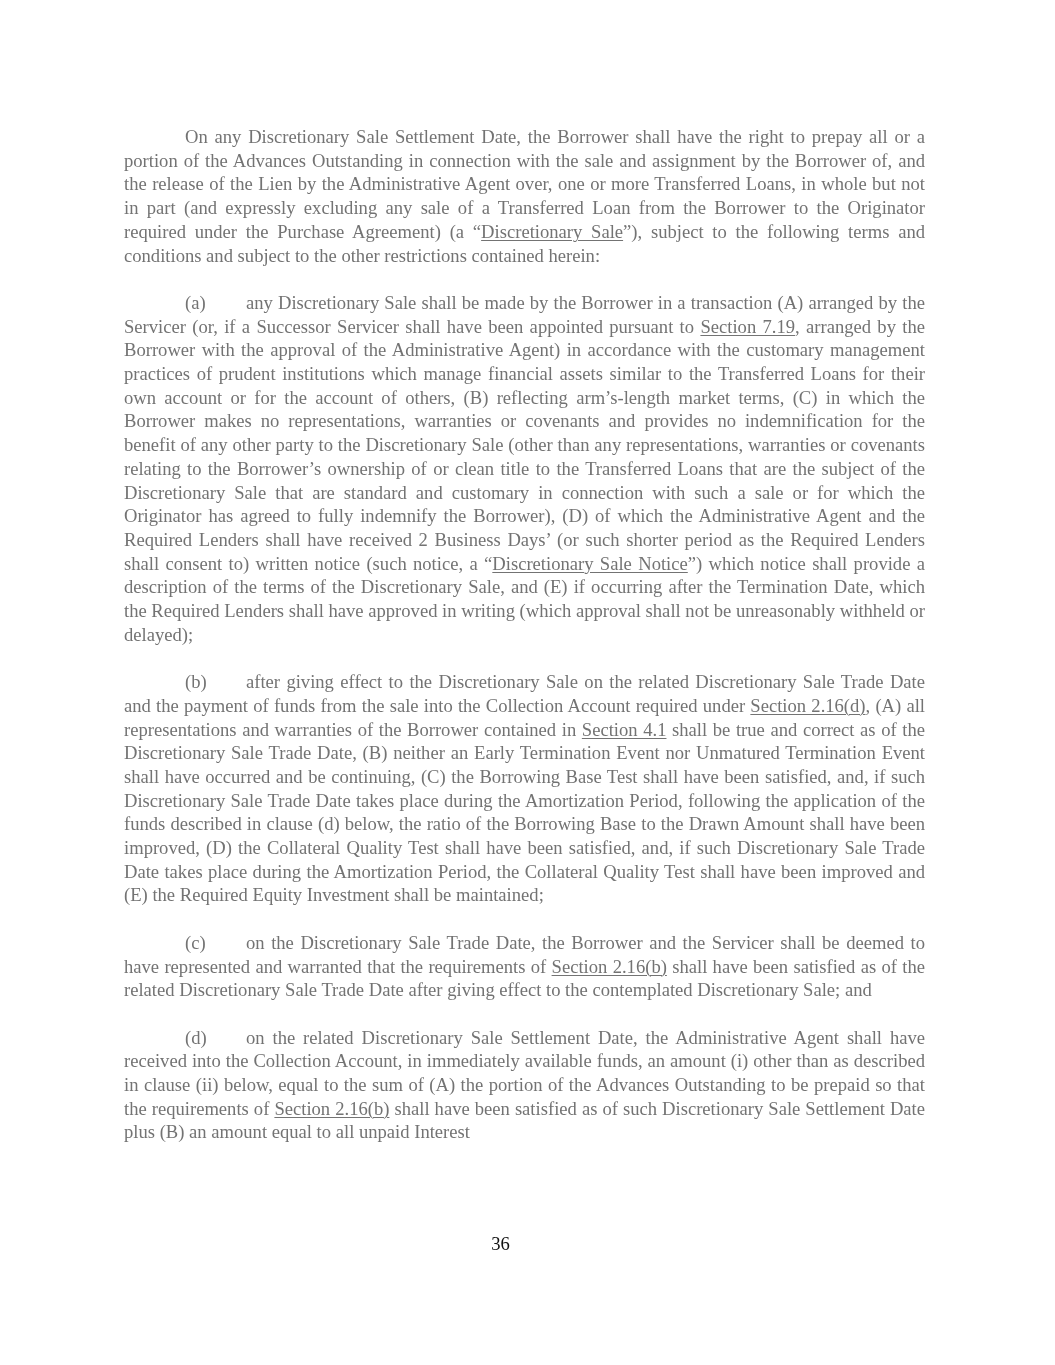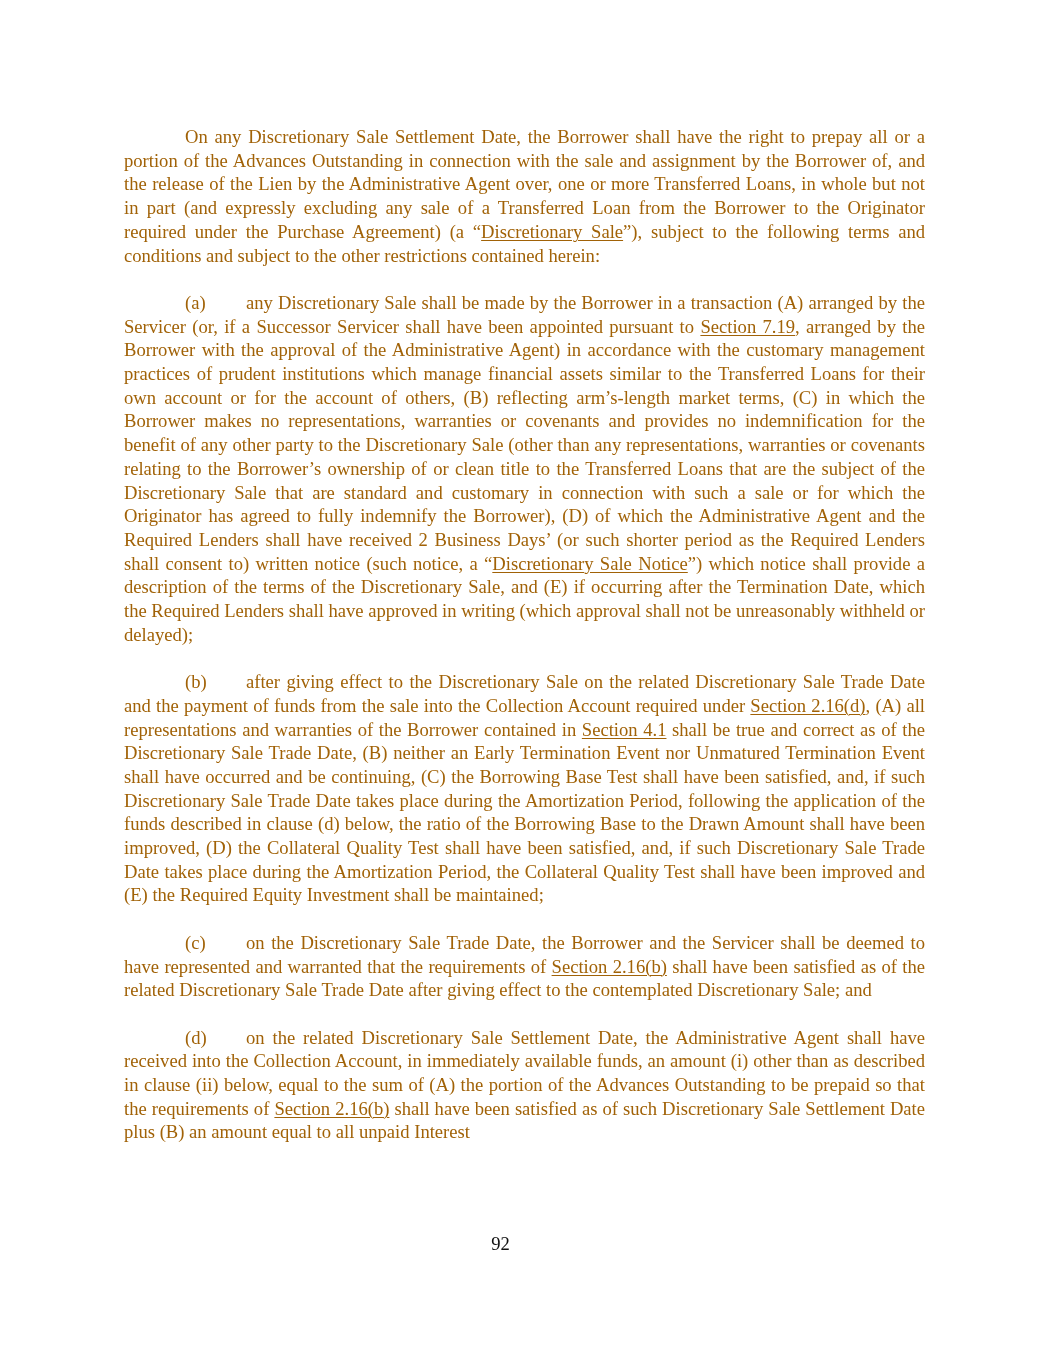--- a/index.html
+++ b/index.html
@@ -14,21 +14,21 @@
       overflow: hidden;
     }
     .page {
       position: absolute;
       left: 124px;
       top: 125px;
       width: 801px;
       font-family: "Liberation Serif", "DejaVu Serif", serif;
       font-size: 18.6px;
       line-height: 23.7px;
-      color: #a16207;
+      color: #737373;
     }
     .para {
       margin: 0 0 23.7px 0;
       text-align: justify;
       text-indent: 61px;
     }
     .para.last {
       margin-bottom: 16px;
     }
     .clause-label {
@@ -63,13 +63,13 @@
   <p class="para"><span class="clause-label">(a)</span><span>any Discretionary Sale shall be made by the Borrower in a transaction (A) arranged by the Servicer (or, if a Successor Servicer shall have been appointed pursuant to </span><span class="u">Section 7.19</span><span>, arranged by the Borrower with the approval of the Administrative Agent) in accordance with the customary management practices of prudent institutions which manage financial assets similar to the Transferred Loans for their own account or for the account of others, (B) reflecting arm’s-length market terms, (C) in which the Borrower makes no representations, warranties or covenants and provides no indemnification for the benefit of any other party to the Discretionary Sale (other than any representations, warranties or covenants relating to the Borrower’s ownership of or clean title to the Transferred Loans that are the subject of the Discretionary Sale that are standard and customary in connection with such a sale or for which the Originator has agreed to fully indemnify the Borrower), (D) of which the Administrative Agent and the Required Lenders shall have received 2 Business Days’ (or such shorter period as the Required Lenders shall consent to) written notice (such notice, a “</span><span class="u">Discretionary Sale Notice</span><span>”) which notice shall provide a description of the terms of the Discretionary Sale, and (E) if occurring after the Termination Date, which the Required Lenders shall have approved in writing (which approval shall not be unreasonably withheld or delayed);</span></p>
 
   <p class="para"><span class="clause-label">(b)</span><span>after giving effect to the Discretionary Sale on the related Discretionary Sale Trade Date and the payment of funds from the sale into the Collection Account required under </span><span class="u">Section 2.16(d)</span><span>, (A) all representations and warranties of the Borrower contained in </span><span class="u">Section 4.1</span><span> shall be true and correct as of the Discretionary Sale Trade Date, (B) neither an Early Termination Event nor Unmatured Termination Event shall have occurred and be continuing, (C) the Borrowing Base Test shall have been satisfied, and, if such Discretionary Sale Trade Date takes place during the Amortization Period, following the application of the funds described in clause (d) below, the ratio of the Borrowing Base to the Drawn Amount shall have been improved, (D) the Collateral Quality Test shall have been satisfied, and, if such Discretionary Sale Trade Date takes place during the Amortization Period, the Collateral Quality Test shall have been improved and (E) the Required Equity Investment shall be maintained;</span></p>
 
   <p class="para"><span class="clause-label">(c)</span><span>on the Discretionary Sale Trade Date, the Borrower and the Servicer shall be deemed to have represented and warranted that the requirements of </span><span class="u">Section 2.16(b)</span><span> shall have been satisfied as of the related Discretionary Sale Trade Date after giving effect to the contemplated Discretionary Sale; and</span></p>
 
   <p class="para last"><span class="clause-label">(d)</span><span>on the related Discretionary Sale Settlement Date, the Administrative Agent shall have received into the Collection Account, in immediately available funds, an amount (i) other than as described in clause (ii) below, equal to the sum of (A) the portion of the Advances Outstanding to be prepaid so that the requirements of </span><span class="u">Section 2.16(b)</span><span> shall have been satisfied as of such Discretionary Sale Settlement Date plus (B) an amount equal to all unpaid Interest</span></p>
 
 </div>
 
-<div class="page-number">92</div>
+<div class="page-number">36</div>
 
 </body></html>

